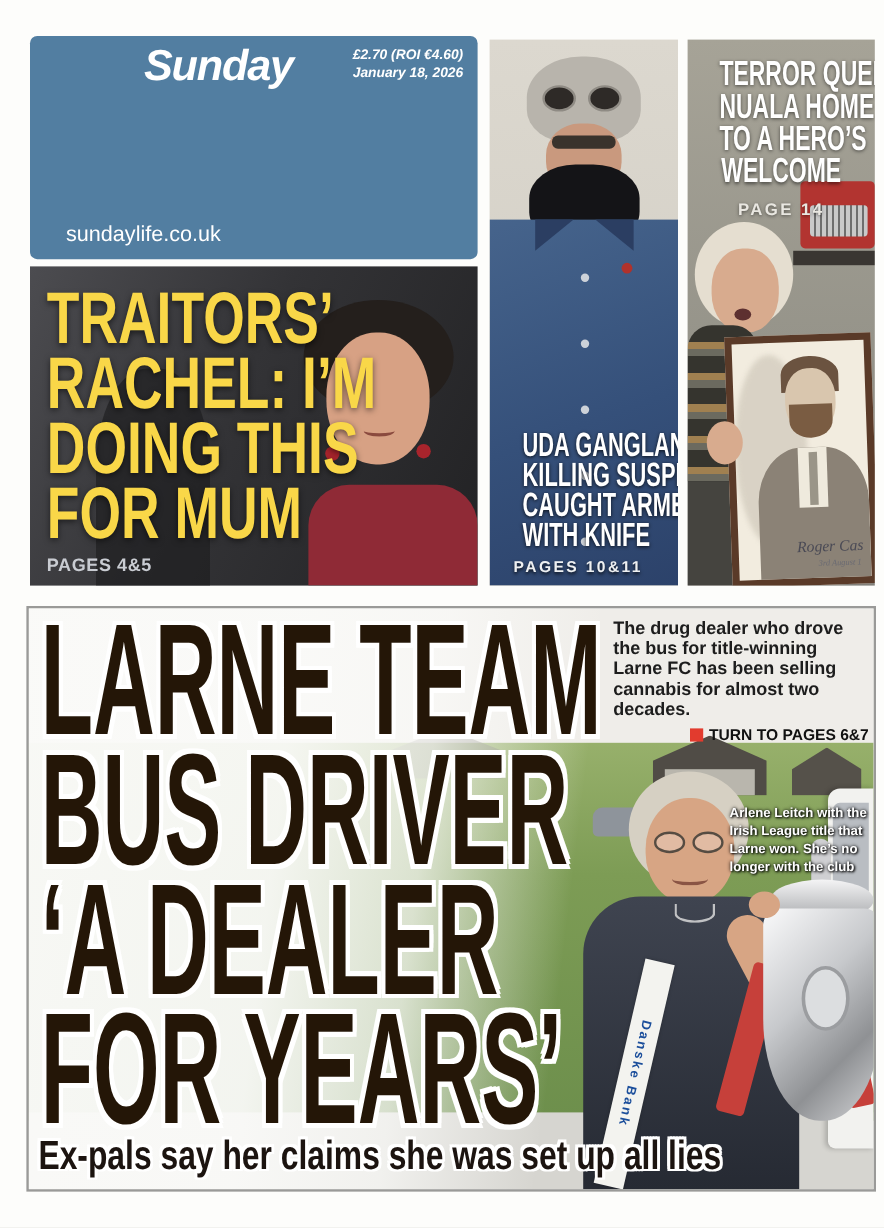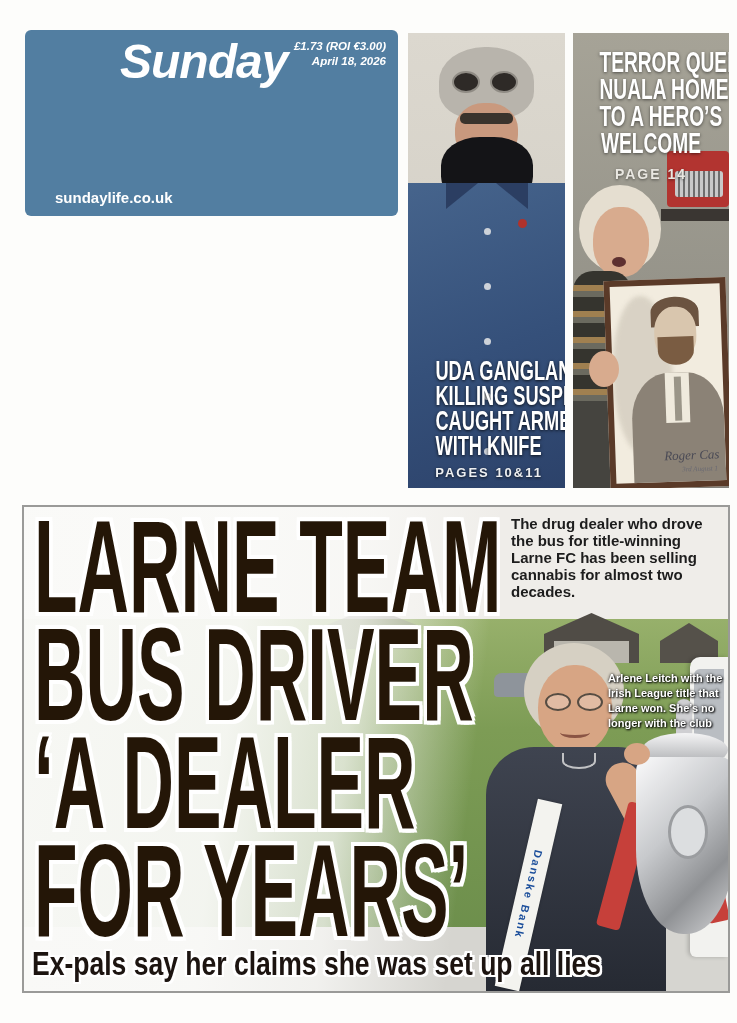--- a/index.html
+++ b/index.html
@@ -14,29 +14,29 @@
   
   .masthead {
     left:25px; top:30px; width:373px; height:186px;
     background:#527ea1; border-radius:6px; overflow:hidden;
   }
   .mast-price {
     right:12px; top:9px; text-align:right; color:#fff;
     font-size:11.5px; font-weight:bold; line-height:1.3; font-style:italic;
   }
   .mast-sunday {
-    left:95px; top:4px; color:#fff; font-size:48px;
+    left:95px; top:4px; color:#fff; font-size:36px;
     font-weight:bold; font-style:italic; letter-spacing:-1px;
   }
   .mast-life {
     left:36px; top:-14px; color:#fff; font-size:175px; line-height:175px;
     font-weight:bold; font-style:italic; letter-spacing:-8px;
   }
   .mast-site {
-    left:30px; bottom:10px; color:#fff; font-size:15px; font-weight:bold;
+    left:30px; bottom:10px; color:#fff; font-size:18px; font-weight:normal;
   }
 
   
   .cond { white-space:nowrap; font-weight:bold; transform-origin:0 0; }
   .cond-c { white-space:nowrap; font-weight:bold; transform-origin:50% 0; }
 
   
   .story-left {
     left:25px; top:222px; width:373px; height:266px; overflow:hidden;
     background:linear-gradient(115deg,#4c4c50 0%,#333336 45%,#222224 100%);
@@ -61,21 +61,21 @@
   .su-gog-l { left:44px; top:38px; } .su-gog-r { left:82px; top:38px; }
   .su-face { left:47px; top:70px; width:63px; height:58px; background:#c9997e; border-radius:45%; }
   .su-shades { left:52px; top:80px; width:53px; height:11px; background:#3a332c; border-radius:5px; }
   .su-snood { left:33px; top:104px; width:92px; height:68px; background:#141417; border-radius:42%; }
   .su-jacket { left:0; top:150px; width:157px; height:305px; background:linear-gradient(160deg,#46648c 0%,#35507a 55%,#2c426a 100%); }
   .su-collar-l { left:38px; top:150px; width:0; height:0; border-top:26px solid #2b3e62; border-right:32px solid transparent; }
   .su-collar-r { left:88px; top:150px; width:0; height:0; border-top:26px solid #2b3e62; border-left:32px solid transparent; }
   .su-btn { width:7px; height:7px; background:#cdd2d9; border-radius:50%; left:76px; }
   .su-logo { left:110px; top:186px; width:9px; height:9px; background:#b0322c; border-radius:50%; }
   .su-headline { left:0; bottom:30px; width:157px; text-align:center; color:#fff; font-size:28px; line-height:25px; transform:scaleX(.65); transform-origin:50% 50%; text-shadow:0 1px 4px rgba(0,0,0,.8); }
-  .su-pages { left:0; bottom:8px; width:135px; text-align:right; color:#eef0f2; font-size:13px; font-weight:bold; letter-spacing:2px; text-shadow:0 1px 3px rgba(0,0,0,.8); }
+  .su-pages { left:0; bottom:8px; width:135px; text-align:left; color:#eef0f2; font-size:13px; font-weight:bold; letter-spacing:2px; text-shadow:0 1px 3px rgba(0,0,0,.8);padding-left:20px; }
 
   
   .story-right {
     left:573px; top:33px; width:156px; height:455px; overflow:hidden;
     background:linear-gradient(#a6a397 0%, #96948a 55%, #82807a 100%);
   }
   .tq-boombox { left:94px; top:118px; width:62px; height:56px; background:#b23430; border-radius:4px; }
   .tq-grill { left:102px; top:138px; width:48px; height:26px; background:repeating-linear-gradient(90deg,#c9c9c9 0 3px,#6e6e6e 3px 5px); border-radius:3px; }
   .tq-shelf { left:88px; top:176px; width:68px; height:12px; background:#3a3632; }
   .tq-couch { left:0; top:330px; width:52px; height:125px; background:#45443f; }
@@ -151,27 +151,43 @@
   .main-subhead { left:8px; bottom:10px; z-index:5; color:#1c1410; font-size:34px; line-height:36px; font-weight:bold; transform:scaleX(.78); transform-origin:0 100%;
     text-shadow:3px 0 0 #fff,-3px 0 0 #fff,0 2px 0 #fff,0 -2px 0 #fff,3px 2px 0 #fff,-3px -2px 0 #fff,3px -2px 0 #fff,-3px 2px 0 #fff; }
 </style>
 </head>
 <body>
 
 <div class="page">
 
   <div class="abs masthead">
     <div class="abs mast-price">
-      <div>£1.73 (ROI €3.00)</div>
-      <div>April 18, 2026</div>
+      <div>£2.70 (ROI €4.60)</div>
+      <div>January 18, 2026</div>
     </div>
     <div class="abs mast-sunday">Sunday</div>
     <div class="abs mast-site">sundaylife.co.uk</div>
   </div>
 
+  <div class="abs story-left">
+    <div class="abs tr-bgfigure"></div>
+    <div class="abs tr-hair"></div>
+    <div class="abs tr-face"></div>
+    <div class="abs tr-smile"></div>
+    <div class="abs tr-ear-l"></div>
+    <div class="abs tr-ear-r"></div>
+    <div class="abs tr-top"></div>
+    <div class="abs cond tr-headline">
+      <div>TRAITORS’</div>
+      <div>RACHEL: I’M</div>
+      <div>DOING THIS</div>
+      <div>FOR MUM</div>
+    </div>
+    <div class="abs tr-pages">PAGES 4&amp;5</div>
+  </div>
 
   <div class="abs story-mid">
     <div class="abs su-beanie"></div>
     <div class="abs su-gog-l"></div>
     <div class="abs su-gog-r"></div>
     <div class="abs su-face"></div>
     <div class="abs su-shades"></div>
     <div class="abs su-snood"></div>
     <div class="abs su-jacket"></div>
     <div class="abs su-collar-l"></div>
@@ -258,20 +274,23 @@
 
     <div class="abs cond main-headline">
       <div>LARNE TEAM</div>
       <div>BUS DRIVER</div>
       <div>‘A DEALER</div>
       <div>FOR YEARS’</div>
     </div>
 
     <div class="abs intro-box">
       <div class="intro-bold">The drug dealer who drove the bus for title-winning Larne FC has been selling cannabis for almost two decades.</div>
+      <div class="turn-line">
+        <span class="turn-sq"></span><span>TURN TO PAGES 6&amp;7</span>
+      </div>
     </div>
 
     <div class="abs pm-caption">Arlene Leitch with the Irish League title that Larne won. She’s no longer with the club</div>
 
     <div class="abs cond main-subhead">Ex-pals say her claims she was set up all lies</div>
   </div>
 
 </div>
 
 </body></html>

